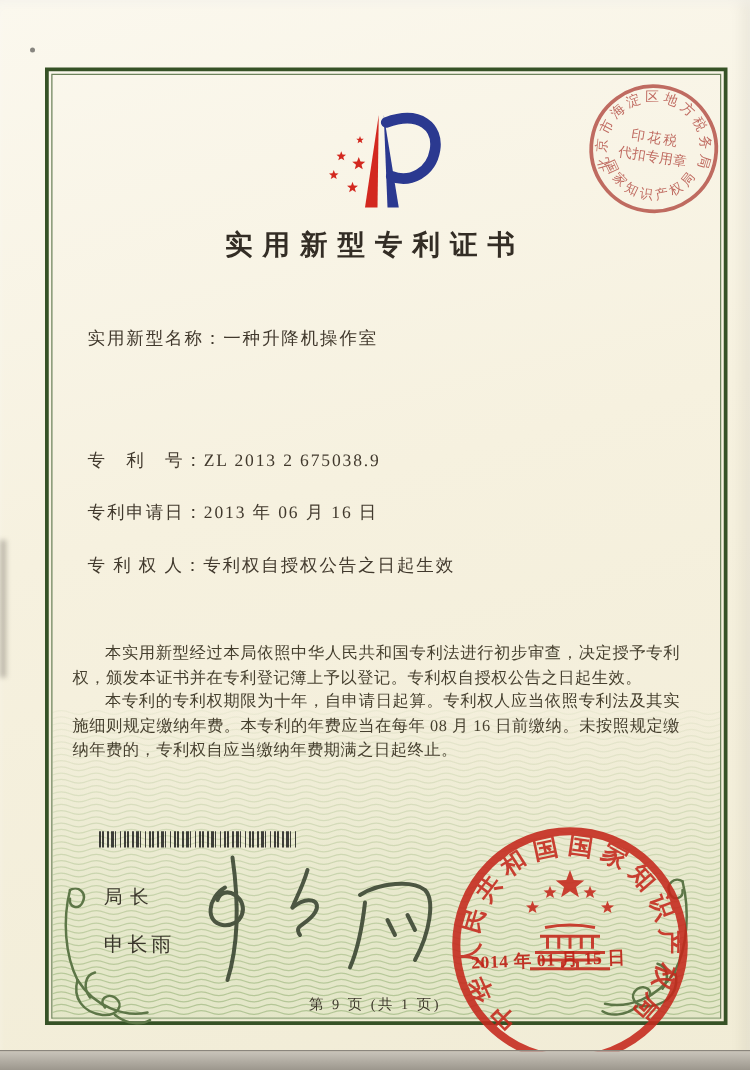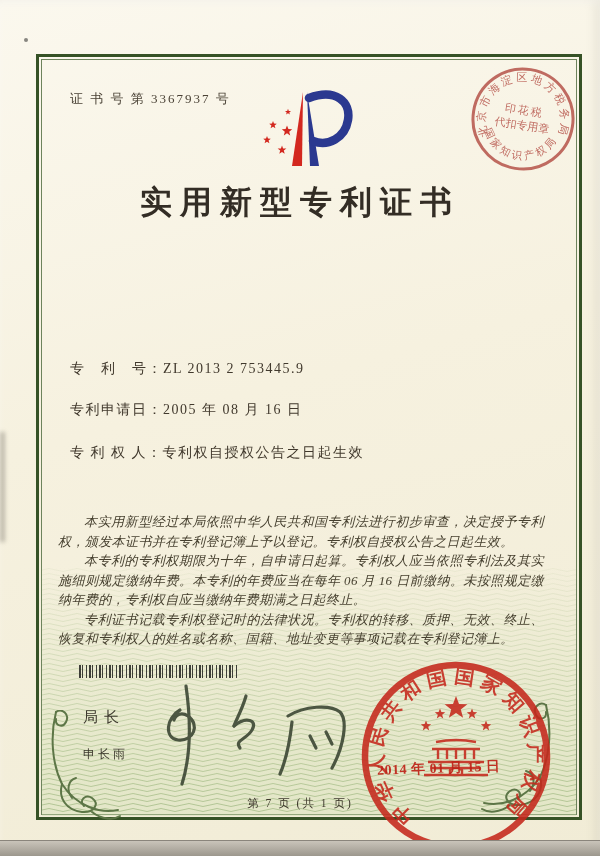--- a/index.html
+++ b/index.html
@@ -8,35 +8,35 @@
         font-family:"Liberation Serif","DejaVu Serif",serif;color:#463e31;
         box-shadow:inset -7px 0 10px rgba(0,0,0,.05), inset 0 4px 6px rgba(255,255,255,.25);}
   .frame{position:absolute;left:36px;top:54px;width:540px;height:760px;
          border:3px solid #365226;}
   .frame-inner{position:absolute;inset:2px;border:1px solid #6d835c;}
   .cert-no{position:absolute;left:70px;top:90px;font-size:13px;letter-spacing:2px;color:#4a4236;white-space:nowrap;}
   .logo{position:absolute;left:252px;top:88px;width:104px;height:84px;}
   .tax-stamp{position:absolute;left:466px;top:62px;width:114px;height:114px;
              transform:rotate(9deg);opacity:.78;}
   .title{position:absolute;left:0;right:0;top:181px;text-align:center;
-         font-size:32px;font-weight:700;letter-spacing:8px;color:#332d25;}
+         font-size:22px;font-weight:700;letter-spacing:8px;color:#332d25;}
   .f-row{position:absolute;left:70px;font-size:14px;letter-spacing:1.5px;white-space:nowrap;color:#41392d;}
   .body-text{position:absolute;left:58px;top:512px;width:486px;font-size:13px;
-             line-height:19.5px;font-style:italic;letter-spacing:.4px;
+             line-height:19.5px;letter-spacing:.4px;
              text-align:justify;color:#453f2e;}
   .body-text p{margin:0;text-indent:2em;}
   .waves{position:absolute;left:42px;top:566px;width:534px;height:250px;}
   .wave-tint{position:absolute;left:42px;top:566px;width:534px;height:250px;
              background:linear-gradient(180deg,rgba(212,226,185,0) 0%,rgba(206,221,176,.40) 80%);}
   .barcode{position:absolute;left:79px;top:665px;width:160px;height:13px;opacity:.85;
            background:repeating-linear-gradient(90deg,#20201e 0px,#20201e 2px,transparent 2px,transparent 3px,
            #20201e 3px,#20201e 4px,transparent 4px,transparent 7px,#20201e 7px,#20201e 8px,transparent 8px,transparent 10px);}
   .sig{position:absolute;left:152px;top:680px;width:210px;height:112px;}
   .director-title{position:absolute;left:83px;top:708px;font-size:15px;letter-spacing:6px;color:#3a362b;text-align:center;}
-  .director-name{position:absolute;left:83px;top:746px;font-size:12px;letter-spacing:3px;color:#3a362b;}
+  .director-name{position:absolute;left:83px;top:746px;font-size:16px;letter-spacing:3px;color:#3a362b;}
   .grant-seal{position:absolute;left:356px;top:656px;width:200px;height:200px;opacity:.88;}
   .seal-date{position:absolute;left:377px;top:759px;width:160px;font-size:14px;font-weight:700;
              color:#bf2318;letter-spacing:.5px;transform:rotate(-2deg);opacity:.92;white-space:nowrap;}
   .footer{position:absolute;left:0;right:0;top:796px;text-align:center;font-size:11.5px;
           letter-spacing:2px;color:#3e382c;}
   .flourish-l{position:absolute;left:42px;top:710px;width:80px;height:112px;}
   .flourish-r{position:absolute;left:480px;top:700px;width:80px;height:118px;transform:scaleX(-1);}
   .scan-strip{position:absolute;left:0;top:840px;width:600px;height:16px;
               background:linear-gradient(180deg,#c9c4ba,#99948a);border-top:1px solid #8a857c;}
   .scan-smudge{position:absolute;left:0;top:432px;width:5px;height:110px;
@@ -117,21 +117,20 @@
   </svg>
   <svg class="flourish-r" viewBox="0 0 80 112" stroke="#5d7647" fill="none" stroke-width="2" stroke-linecap="round">
     <path d="M14 2 C8 26 10 54 20 74"></path>
     <path d="M14 2 C20 -2 28 4 24 12 C21 18 13 16 14 9"></path>
     <path d="M20 74 C34 96 58 104 76 100"></path>
     <path d="M20 74 C16 88 24 100 40 102 C52 103 58 94 50 88 C44 84 36 90 42 96"></path>
     <path d="M50 102 C60 110 72 110 78 106"></path>
     <path d="M30 88 C24 80 26 70 34 68"></path>
   </svg>
 
-  <div class="cert-no">证 书 号 第 3367937 号</div>
 
   <svg class="logo" viewBox="0 0 104 84">
     <polygon fill="#d3281f" points="51,4 40,78 50,78"></polygon>
     <polygon fill="#2b3990" points="55,4 58,78 67,78"></polygon>
     <path d="M57 10 C84 0 99 14 96 32 C93 50 76 59 61 53" stroke="#2b3990" stroke-width="8.5" fill="none" stroke-linecap="round"></path>
     <polygon fill="#d3281f" points="36.0,20.8 36.8,22.9 39.0,23.0 37.3,24.4 37.9,26.6 36.0,25.3 34.1,26.6 34.7,24.4 33.0,23.0 35.2,22.9"></polygon>
     <polygon fill="#d3281f" points="21.0,33.0 22.0,35.6 24.8,35.8 22.6,37.5 23.4,40.2 21.0,38.7 18.6,40.2 19.4,37.5 17.2,35.8 20.0,35.6"></polygon>
     <polygon fill="#d3281f" points="35.0,37.5 36.4,41.1 40.2,41.3 37.2,43.7 38.2,47.4 35.0,45.3 31.8,47.4 32.8,43.7 29.8,41.3 33.6,41.1"></polygon>
     <polygon fill="#d3281f" points="15.0,48.0 16.0,50.6 18.8,50.8 16.6,52.5 17.4,55.2 15.0,53.7 12.6,55.2 13.4,52.5 11.2,50.8 14.0,50.6"></polygon>
     <polygon fill="#d3281f" points="30.0,57.4 31.1,60.4 34.4,60.6 31.8,62.6 32.7,65.7 30.0,63.9 27.3,65.7 28.2,62.6 25.6,60.6 28.9,60.4"></polygon>
@@ -148,34 +147,36 @@
     </text>
     <text font-size="10.5" letter-spacing="2.8" fill="#b0453c">
       <textPath href="#stampBottom">国家知识产权局</textPath>
     </text>
     <text x="57" y="52" font-size="11" letter-spacing="2" text-anchor="middle" fill="#b0453c">印花税</text>
     <text x="57" y="67" font-size="11" text-anchor="middle" fill="#b0453c">代扣专用章</text>
   </svg>
 
   <div class="title">实用新型专利证书</div>
 
+  <div class="f-row" style="top:262px">
+    <span class="f-label">实用新型名称：</span><span class="f-value">一种升降机操作室</span>
+  </div>
   <div class="f-row" style="top:360px">
-    <span class="f-label">专　利　号：</span><span class="f-value">ZL 2013 2 753445.9</span>
+    <span class="f-label">专　利　号：</span><span class="f-value">ZL 2013 2 675038.9</span>
   </div>
   <div class="f-row" style="top:401px">
-    <span class="f-label">专利申请日：</span><span class="f-value">2005 年 08 月 16 日</span>
+    <span class="f-label">专利申请日：</span><span class="f-value">2013 年 06 月 16 日</span>
   </div>
   <div class="f-row" style="top:444px">
     <span class="f-label">专 利 权 人：</span><span class="f-value">专利权自授权公告之日起生效</span>
   </div>
 
   <div class="body-text">
     <p>本实用新型经过本局依照中华人民共和国专利法进行初步审查，决定授予专利权，颁发本证书并在专利登记簿上予以登记。专利权自授权公告之日起生效。</p>
-    <p>本专利的专利权期限为十年，自申请日起算。专利权人应当依照专利法及其实施细则规定缴纳年费。本专利的年费应当在每年 06 月 16 日前缴纳。未按照规定缴纳年费的，专利权自应当缴纳年费期满之日起终止。</p>
-    <p>专利证书记载专利权登记时的法律状况。专利权的转移、质押、无效、终止、恢复和专利权人的姓名或名称、国籍、地址变更等事项记载在专利登记簿上。</p>
+    <p>本专利的专利权期限为十年，自申请日起算。专利权人应当依照专利法及其实施细则规定缴纳年费。本专利的年费应当在每年 08 月 16 日前缴纳。未按照规定缴纳年费的，专利权自应当缴纳年费期满之日起终止。</p>
   </div>
 
   <div class="barcode"></div>
 
   <svg class="sig" viewBox="0 0 210 112" stroke="#384330" fill="none" stroke-width="3.2" stroke-linecap="round" opacity=".88">
     <path d="M28 30 C14 38 12 58 26 60 C42 62 48 44 36 36 C30 32 24 34 22 40"></path>
     <path d="M34 6 C38 34 40 72 30 104"></path>
     <path d="M94 16 C90 30 84 40 82 46"></path>
     <path d="M82 46 C94 36 106 40 100 50 C94 60 82 60 88 68"></path>
     <path d="M140 42 C138 60 134 80 128 94"></path>
@@ -208,19 +209,19 @@
         <path d="M72 106 H128"></path>
         <path d="M76 112 H124"></path>
         <path d="M68 119 H132"></path>
         <path d="M94 119 v-5 q6 -5 12 0 v5"></path>
       </g>
     </g>
   </svg>
 
   <div class="seal-date">2014 年 01 月 15 日</div>
 
-  <div class="footer">第 7 页 (共 1 页)</div>
+  <div class="footer">第 9 页 (共 1 页)</div>
 
   <div class="scan-strip"></div>
   <div class="scan-smudge"></div>
   <div class="scan-dot"></div>
 
 </div>
 
 </body></html>

